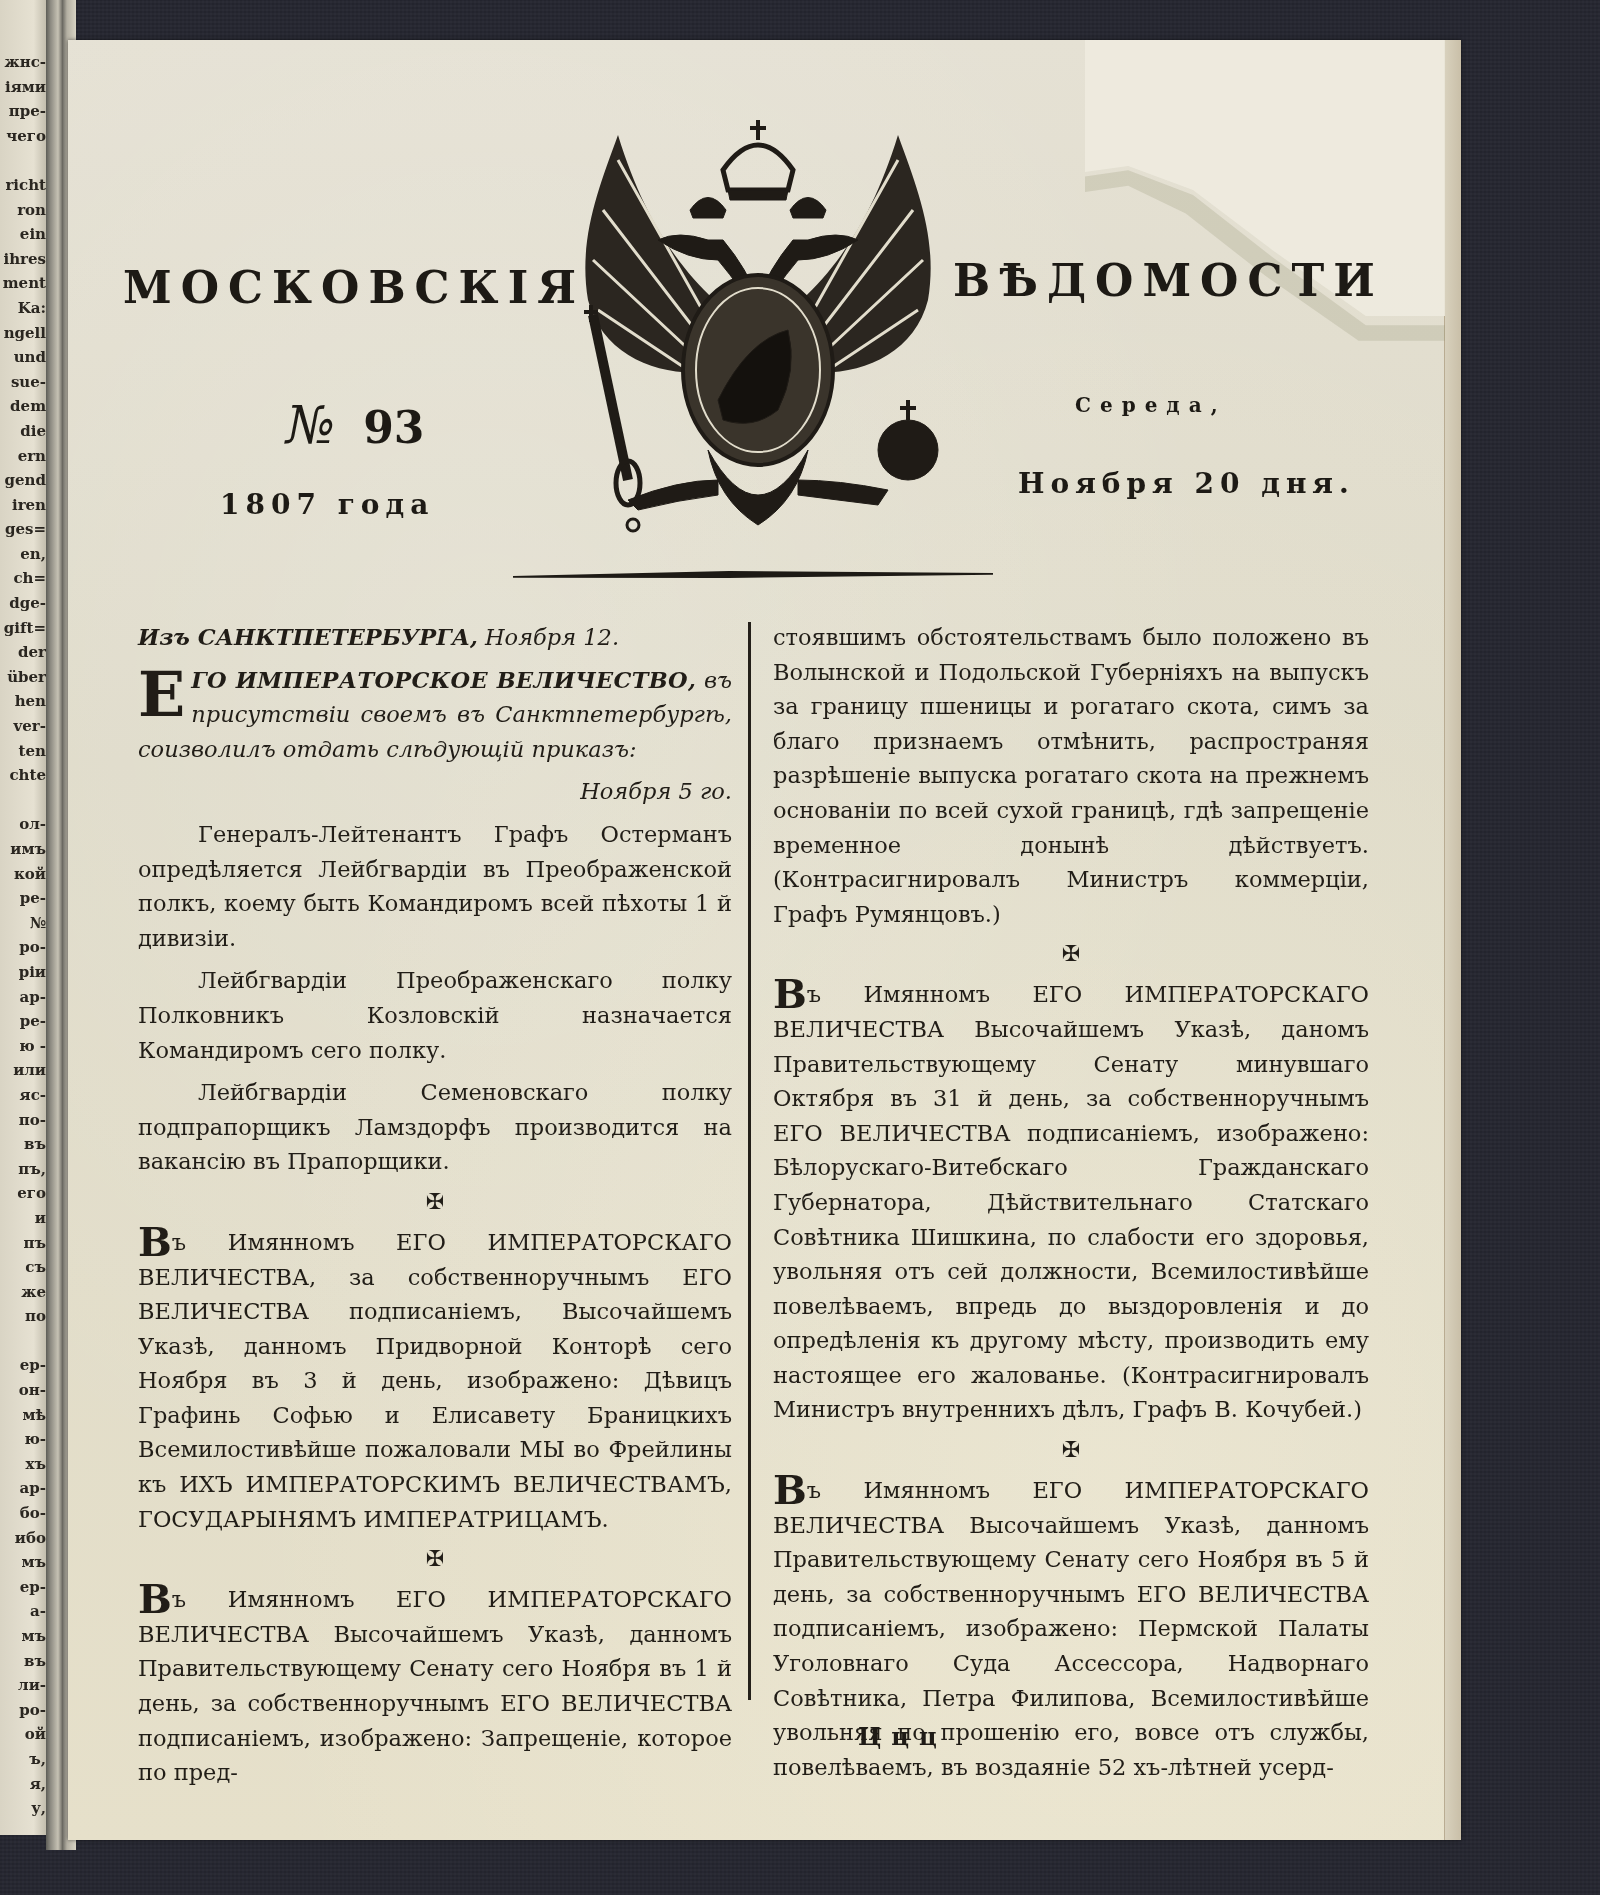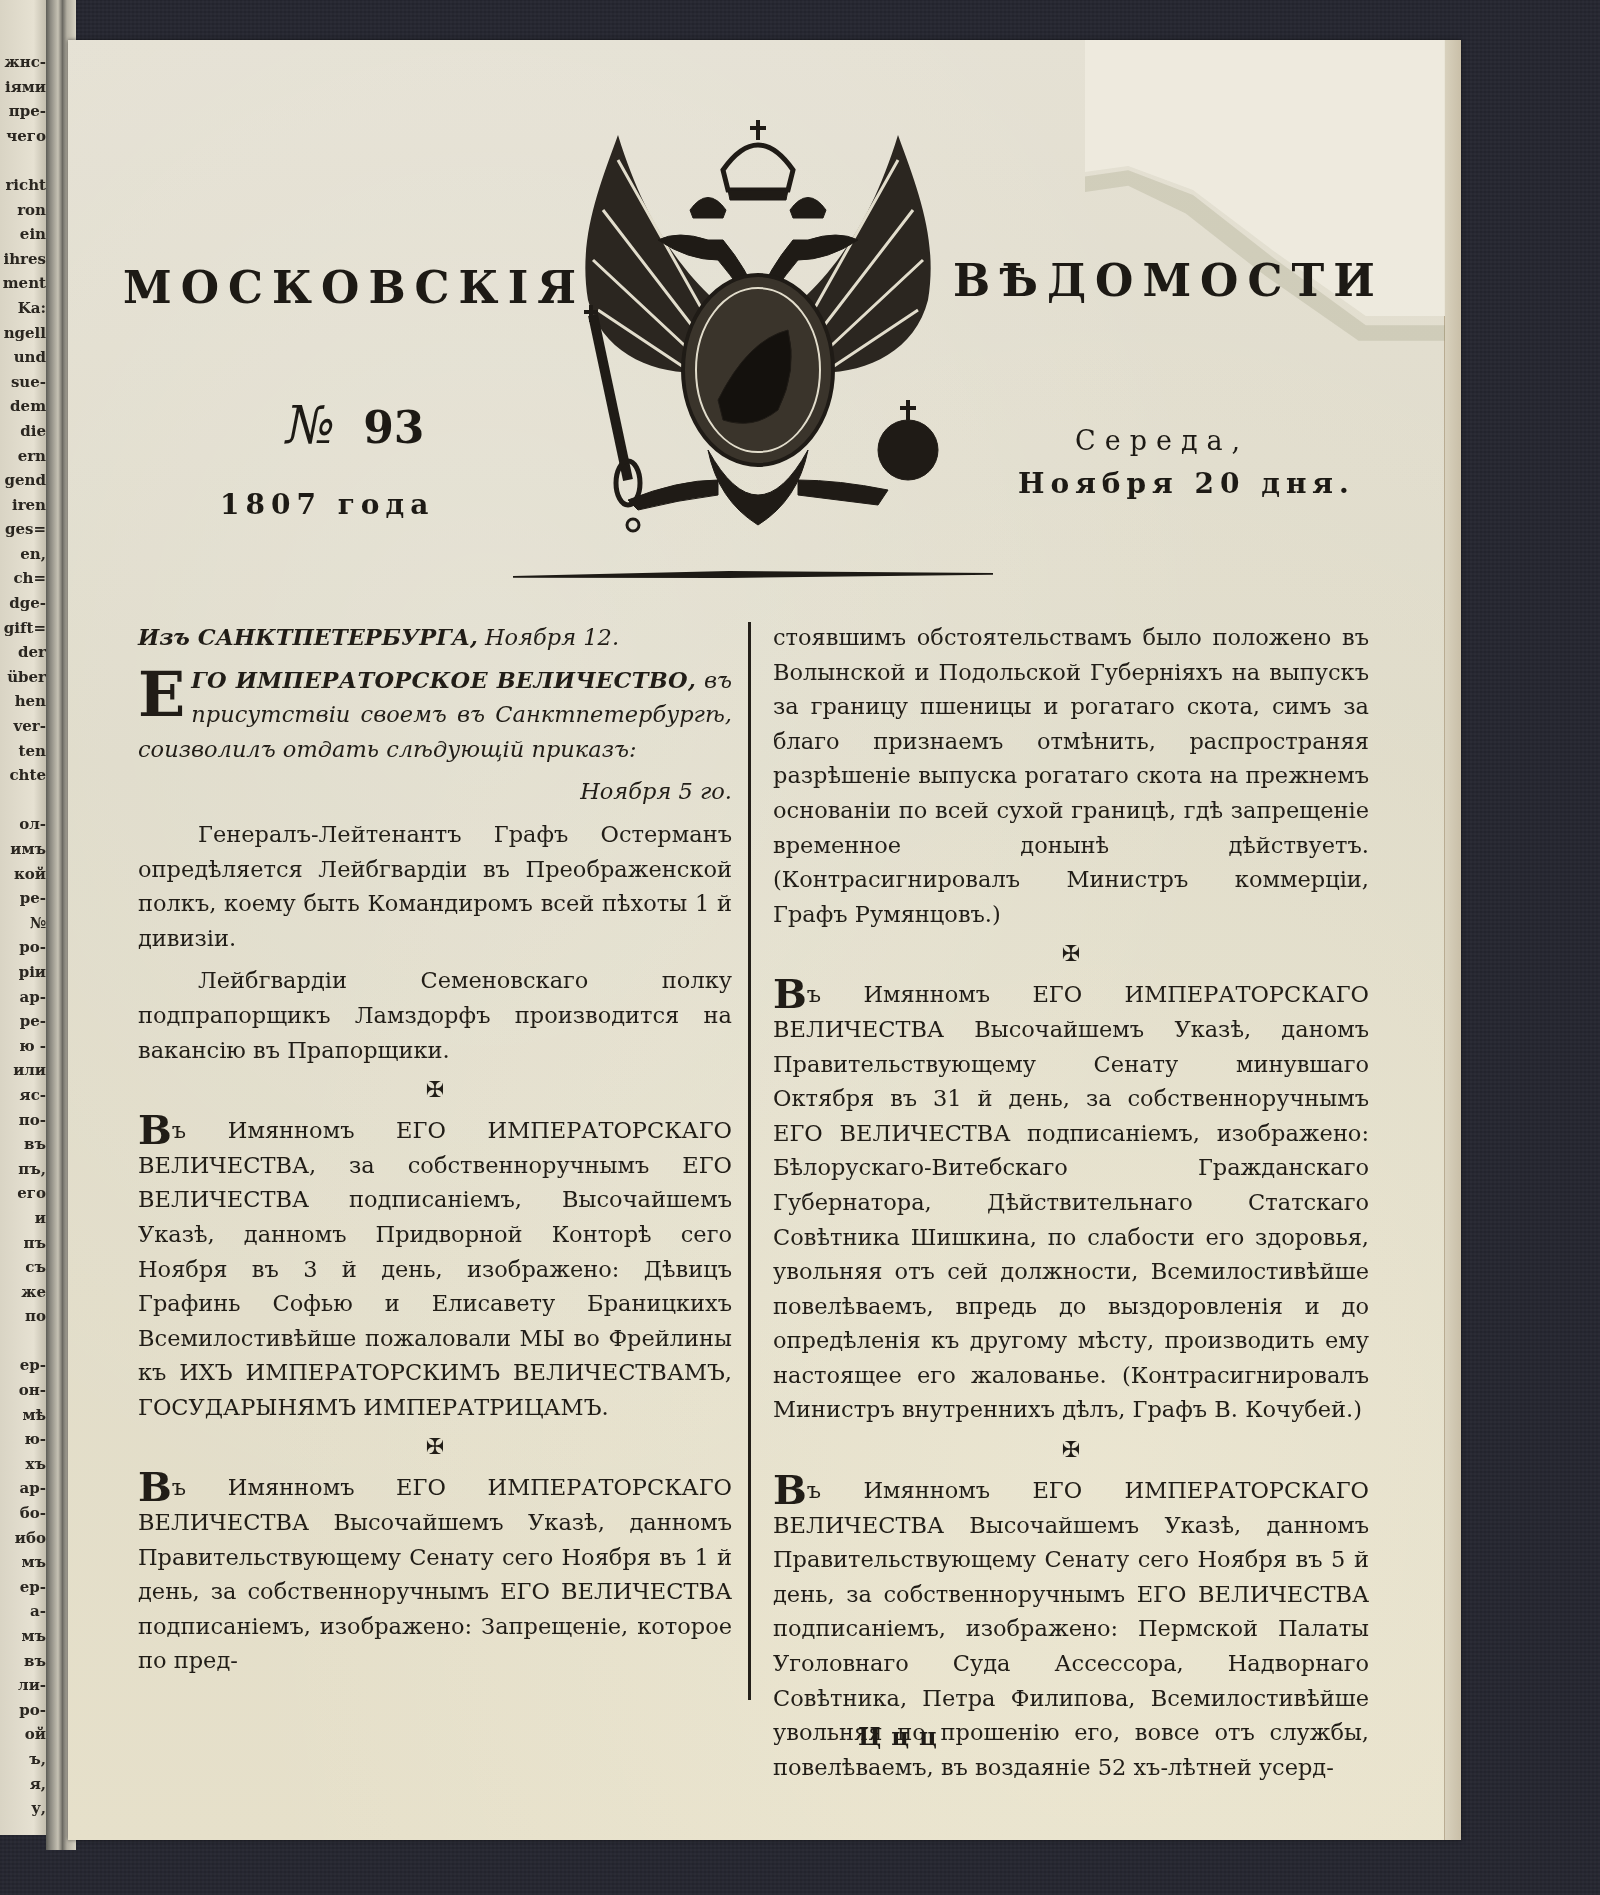--- a/index.html
+++ b/index.html
@@ -68,22 +68,22 @@
   .issue-no {
     position: absolute; left: 190px; top: 355px; font-size: 52px;
     font-family: "DejaVu Serif", serif; font-style: italic; color: #1d1a15; margin-left: 28px;
   }
   .issue-no .num { font-style: normal; font-weight: bold; font-size: 44px; margin-left: 28px; }
   .issue-year {
     position: absolute; left: 152px; top: 448px; font-size: 28px; font-weight: bold;
     letter-spacing: 6px; color: #1d1a15;
   }
   .issue-day {
-    position: absolute; left: 1007px; top: 353px; font-size: 27px; font-weight: normal;
-    letter-spacing: 9px; color: #1d1a15; margin-top: 32px;
+    position: absolute; left: 1007px; top: 353px; font-size: 20px; font-weight: bold;
+    letter-spacing: 9px; color: #1d1a15;
   }
   .issue-date {
     position: absolute; left: 950px; top: 427px; font-size: 28px; font-weight: bold;
     letter-spacing: 6px; color: #1d1a15;
   }
   .emblem {
     position: absolute; left: 490px; top: 60px; width: 400px; height: 440px;
   }
   .mast-rule {
     position: absolute; left: 445px; top: 531px; width: 480px; height: 7px;
@@ -265,20 +265,21 @@
     <p>
       <span class="lead">Изъ САНКТПЕТЕРБУРГА,</span>
       <span class="it">Ноября 12.</span>
     </p>
     <p>
       <span class="dropcap">Е</span><span class="caps it">ГО ИМПЕРАТОРСКОЕ ВЕЛИЧЕСТВО,</span>
       <span class="it">въ присутствіи своемъ въ Санктпетербургѣ, соизволилъ отдать слѣдующій приказъ:</span>
     </p>
     <p class="center it">Ноября 5 го.</p>
     <p class="indent">Генералъ-Лейтенантъ Графъ Остерманъ опредѣляется Лейбгвардіи въ Преображенской полкъ, коему быть Командиромъ всей пѣхоты 1 й дивизіи.</p>
+    <p class="indent">Лейбгвардіи Преображенскаго полку Полковникъ Козловскій назначается Командиромъ сего полку.</p>
     <p class="indent">Лейбгвардіи Семеновскаго полку подпрапорщикъ Ламздорфъ производится на вакансію въ Прапорщики.</p>
     <div class="ornament">✠</div>
     <p>
       <span class="dropcap-b">В</span><span>ъ Имянномъ ЕГО ИМПЕРАТОРСКАГО ВЕЛИЧЕСТВА, за собственноручнымъ ЕГО ВЕЛИЧЕСТВА подписаніемъ, Высочайшемъ Указѣ, данномъ Придворной Конторѣ сего Ноября въ 3 й день, изображено: Дѣвицъ Графинь Софью и Елисавету Браницкихъ Всемилостивѣйше пожаловали МЫ во Фрейлины къ ИХЪ ИМПЕРАТОРСКИМЪ ВЕЛИЧЕСТВАМЪ, ГОСУДАРЫНЯМЪ ИМПЕРАТРИЦАМЪ.</span>
     </p>
     <div class="ornament">✠</div>
     <p>
       <span class="dropcap-b">В</span><span>ъ Имянномъ ЕГО ИМПЕРАТОРСКАГО ВЕЛИЧЕСТВА Высочайшемъ Указѣ, данномъ Правительствующему Сенату сего Ноября въ 1 й день, за собственноручнымъ ЕГО ВЕЛИЧЕСТВА подписаніемъ, изображено: Запрещеніе, которое по пред-</span>
     </p>
   </div>

